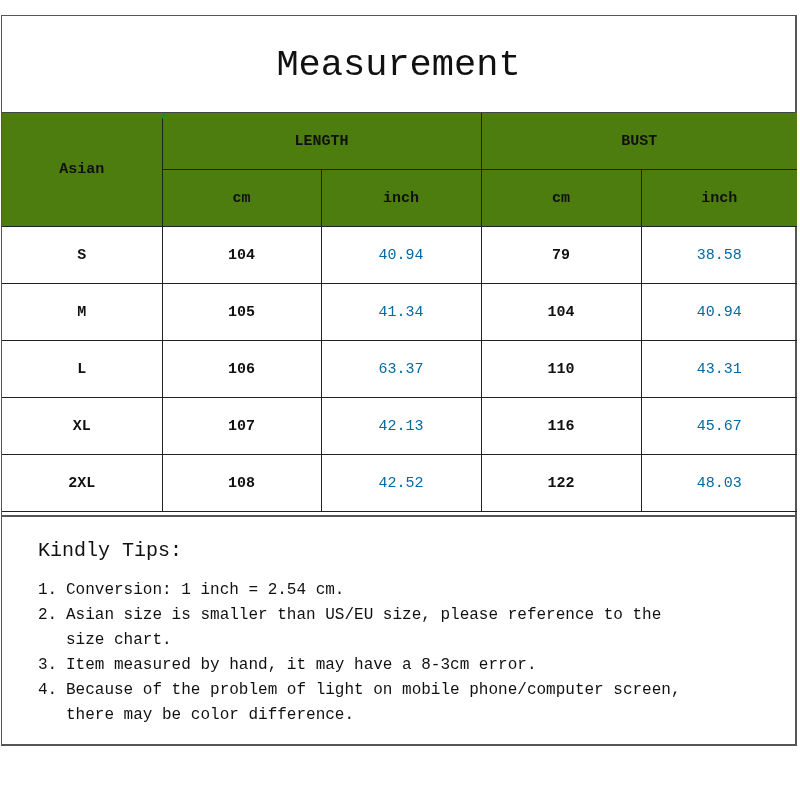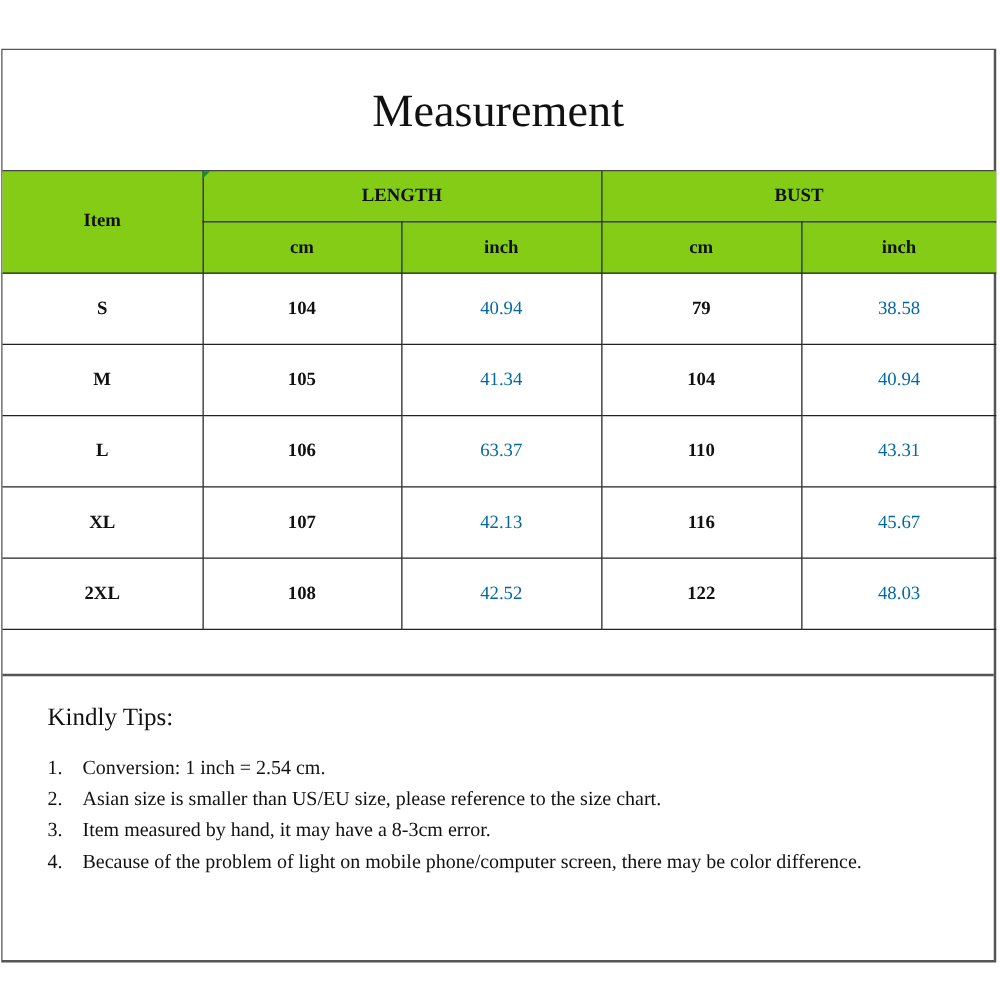--- a/index.html
+++ b/index.html
@@ -5,27 +5,28 @@
     html, body {
       margin: 0; padding: 0;
       width: 800px; height: 800px;
       background: #ffffff;
       font-family: "Liberation Serif", serif;
       color: #111111;
       overflow: hidden;
     }
     .sheet {
       position: absolute;
-      left: 1px; top: 39px;
+      left: 1px; top: 15px;
       width: 796px; height: 731px;
       border: 1px solid #555555;
       border-right-width: 2px;
       border-bottom-width: 2px;
       box-sizing: border-box;
       background: #ffffff;
+      font-family: Liberation Mono, monospace;
     }
     .title-row {
       position: absolute;
       left: 0; top: 0; width: 100%; height: 98px;
       border-bottom: 2px solid #444444;
       box-sizing: border-box;
       display: flex; align-items: center; justify-content: center;
     }
     .title-row span {
       font-size: 37px;
@@ -40,23 +41,23 @@
       table-layout: fixed;
     }
     table.size-table td, table.size-table th {
       border: 1.5px solid #222222;
       text-align: center;
       vertical-align: middle;
       padding: 0;
       font-size: 15px;
     }
     table.size-table th {
-      background: #84cc16;
+      background: #4d7c0f;
       font-weight: bold;
-      height: 40px;
+      height: 56px;
     }
     table.size-table tr.data-row td {
       height: 56px;
     }
     table.size-table tr > *:first-child { border-left: none; }
     table.size-table tr > *:last-child { border-right: none; }
     table.size-table thead tr:first-child th { border-top: none; }
     td.bold { font-weight: bold; }
     td.plain { font-weight: normal; color: #0369a1; }
     .corner-mark {
@@ -107,21 +108,21 @@
   <table class="size-table">
     <colgroup>
       <col style="width:160px">
       <col style="width:159px">
       <col style="width:160px">
       <col style="width:160px">
       <col style="width:156px">
     </colgroup>
     <thead>
       <tr>
-        <th rowspan="2">Item</th>
+        <th rowspan="2">Asian</th>
         <th colspan="2">LENGTH</th>
         <th colspan="2">BUST</th>
       </tr>
       <tr>
         <th>cm</th>
         <th>inch</th>
         <th>cm</th>
         <th>inch</th>
       </tr>
     </thead>

